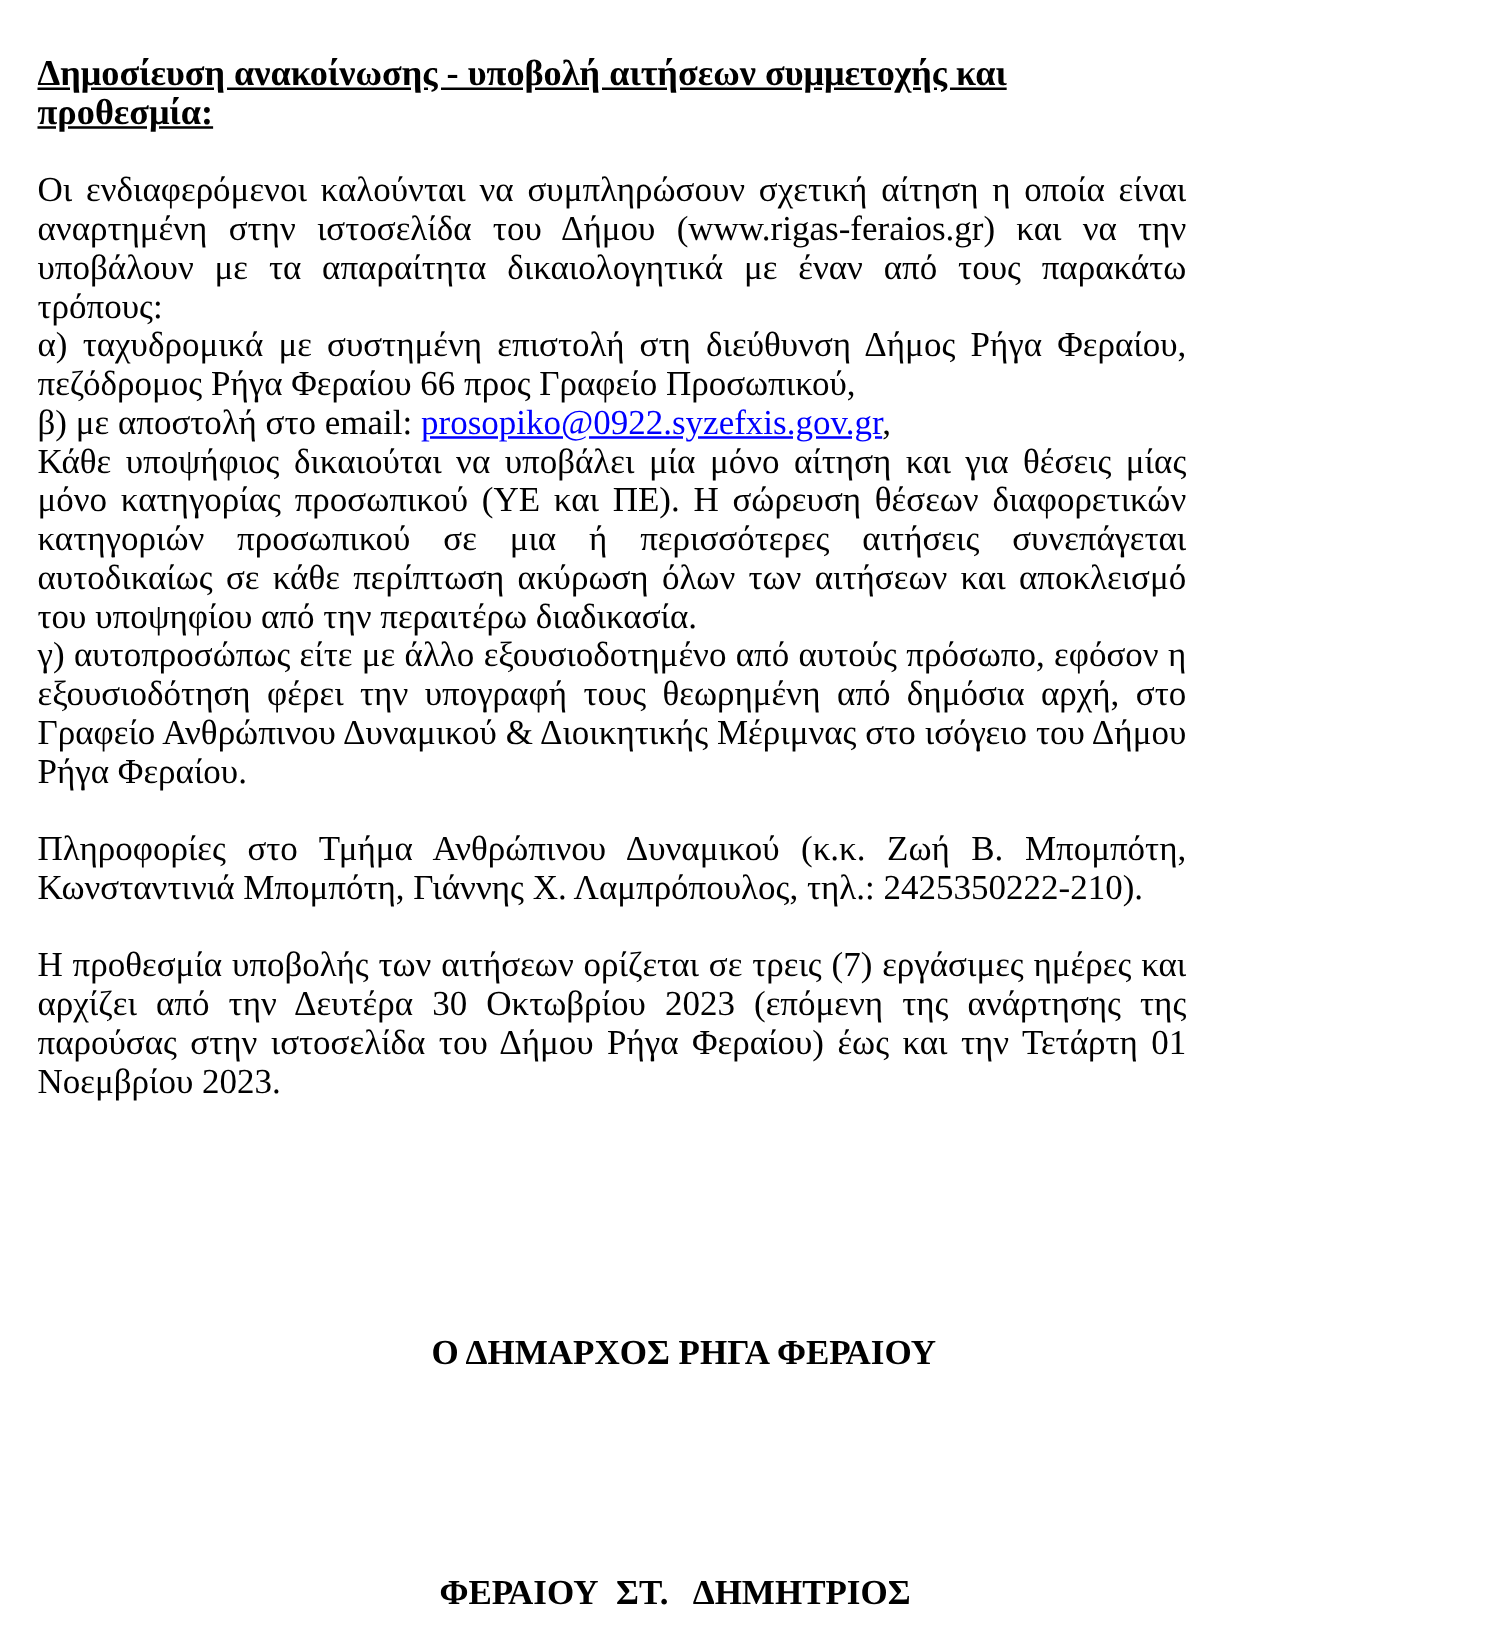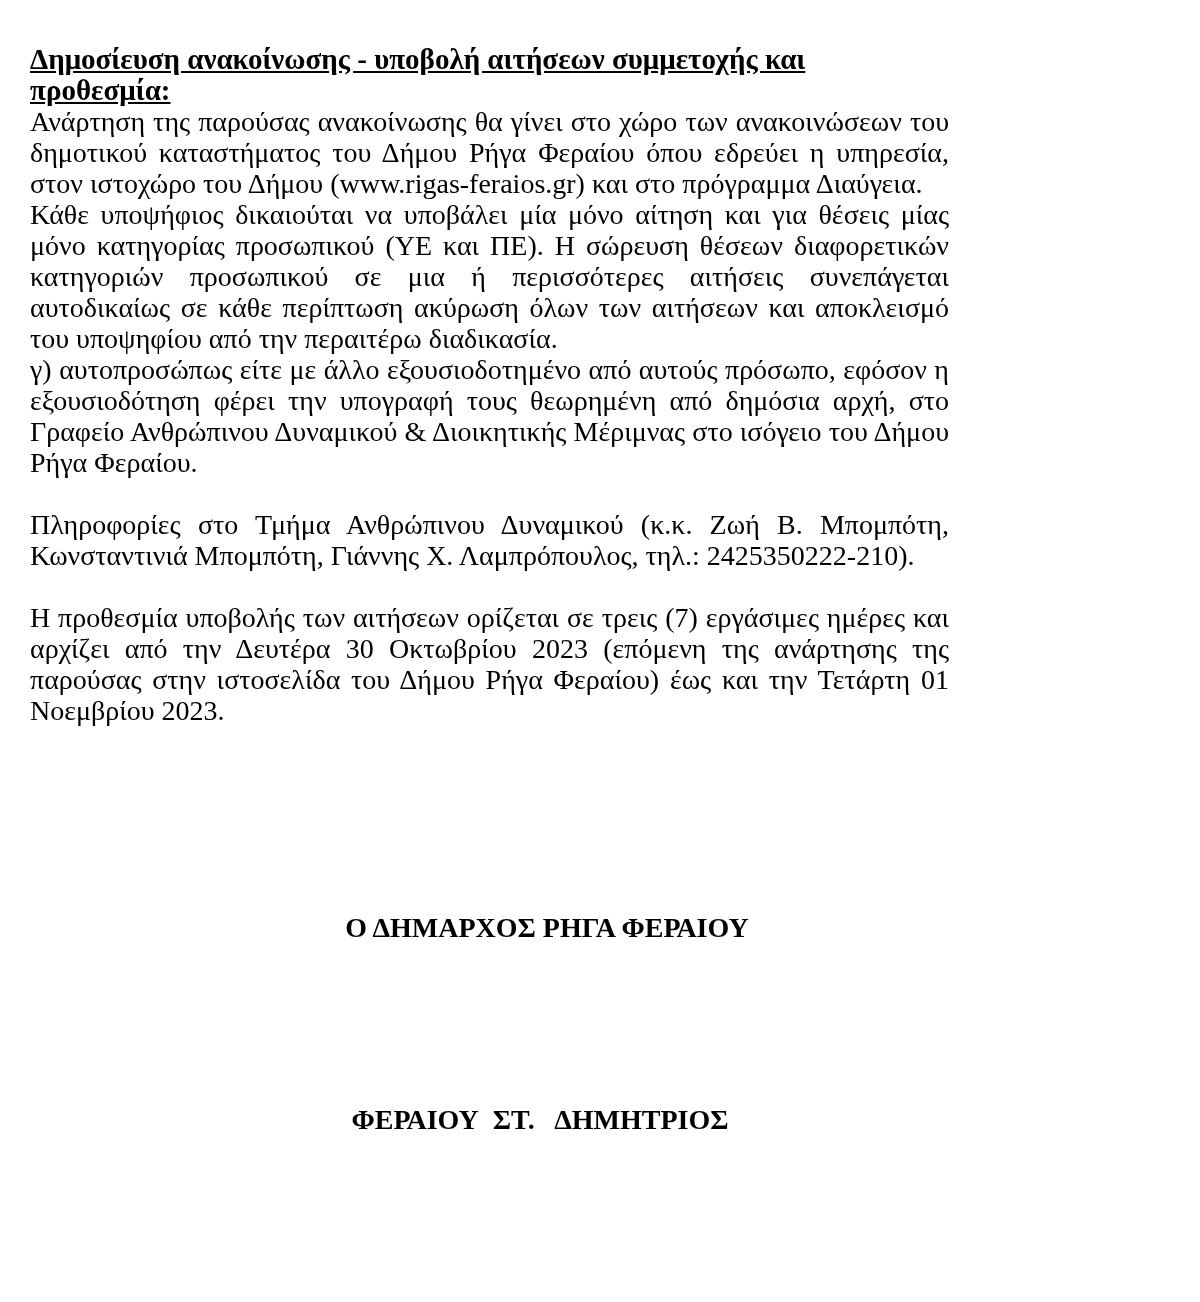--- a/index.html
+++ b/index.html
@@ -55,24 +55,26 @@
     margin-left: -14px;
   }
 </style>
 </head>
 <body>
 
 <div class="page">
 
   <h1 class="heading">Δημοσίευση ανακοίνωσης - υποβολή αιτήσεων συμμετοχής και προθεσμία:</h1>
 
-  <p>Ανάρτηση της παρούσας ανακοίνωσης θα γίνει στο χώρο των ανακοινώσεων του δημοτικού καταστήματος του Δήμου Ρήγα Φεραίου όπου εδρεύει η υπηρεσία, στον ιστοχώρο του Δήμου (www.rigas-feraios.gr) και στο πρόγραμμα Διαύγεια.</p>
 
+  <p class="gap-before">Οι ενδιαφερόμενοι καλούνται να συμπληρώσουν σχετική αίτηση  η οποία είναι αναρτημένη στην ιστοσελίδα του  Δήμου (www.rigas-feraios.gr) και να την υποβάλουν με τα απαραίτητα δικαιολογητικά με έναν από τους παρακάτω τρόπους:</p>
 
+  <p>α) ταχυδρομικά με συστημένη επιστολή στη διεύθυνση Δήμος Ρήγα Φεραίου, πεζόδρομος  Ρήγα Φεραίου 66 προς Γραφείο Προσωπικού,</p>
 
+  <p><span>β) με αποστολή στο email: </span><a class="email-link" href="#">prosopiko@0922.syzefxis.gov.gr</a><span>,</span></p>
 
   <p>Κάθε υποψήφιος δικαιούται να υποβάλει μία μόνο αίτηση και για θέσεις μίας μόνο κατηγορίας προσωπικού (ΥΕ και ΠΕ). Η σώρευση θέσεων διαφορετικών κατηγοριών προσωπικού σε μια ή περισσότερες αιτήσεις συνεπάγεται αυτοδικαίως σε κάθε περίπτωση ακύρωση όλων των αιτήσεων και αποκλεισμό του υποψηφίου από την περαιτέρω διαδικασία.</p>
 
   <p>γ) αυτοπροσώπως είτε με άλλο εξουσιοδοτημένο από αυτούς πρόσωπο, εφόσον η εξουσιοδότηση φέρει την υπογραφή τους θεωρημένη από δημόσια αρχή,  στο Γραφείο Ανθρώπινου Δυναμικού &amp; Διοικητικής Μέριμνας στο ισόγειο του Δήμου Ρήγα Φεραίου.</p>
 
 
   <p class="gap-before">Πληροφορίες στο Τμήμα Ανθρώπινου Δυναμικού (κ.κ. Ζωή Β. Μπομπότη, Κωνσταντινιά Μπομπότη, Γιάννης Χ. Λαμπρόπουλος, τηλ.: 2425350222-210).</p>
 
   <p class="gap-before"><span>Η προθεσμία υποβολής των αιτήσεων ορίζεται σε τρεις (7) εργάσιμες ημέρες και αρχίζει από την </span><strong>Δευτέρα 30 Οκτωβρίου 2023</strong><span> (επόμενη της ανάρτησης της παρούσας στην ιστοσελίδα του Δήμου Ρήγα Φεραίου) έως και την </span><strong>Τετάρτη 01  Νοεμβρίου 2023</strong><span>.</span></p>
 

